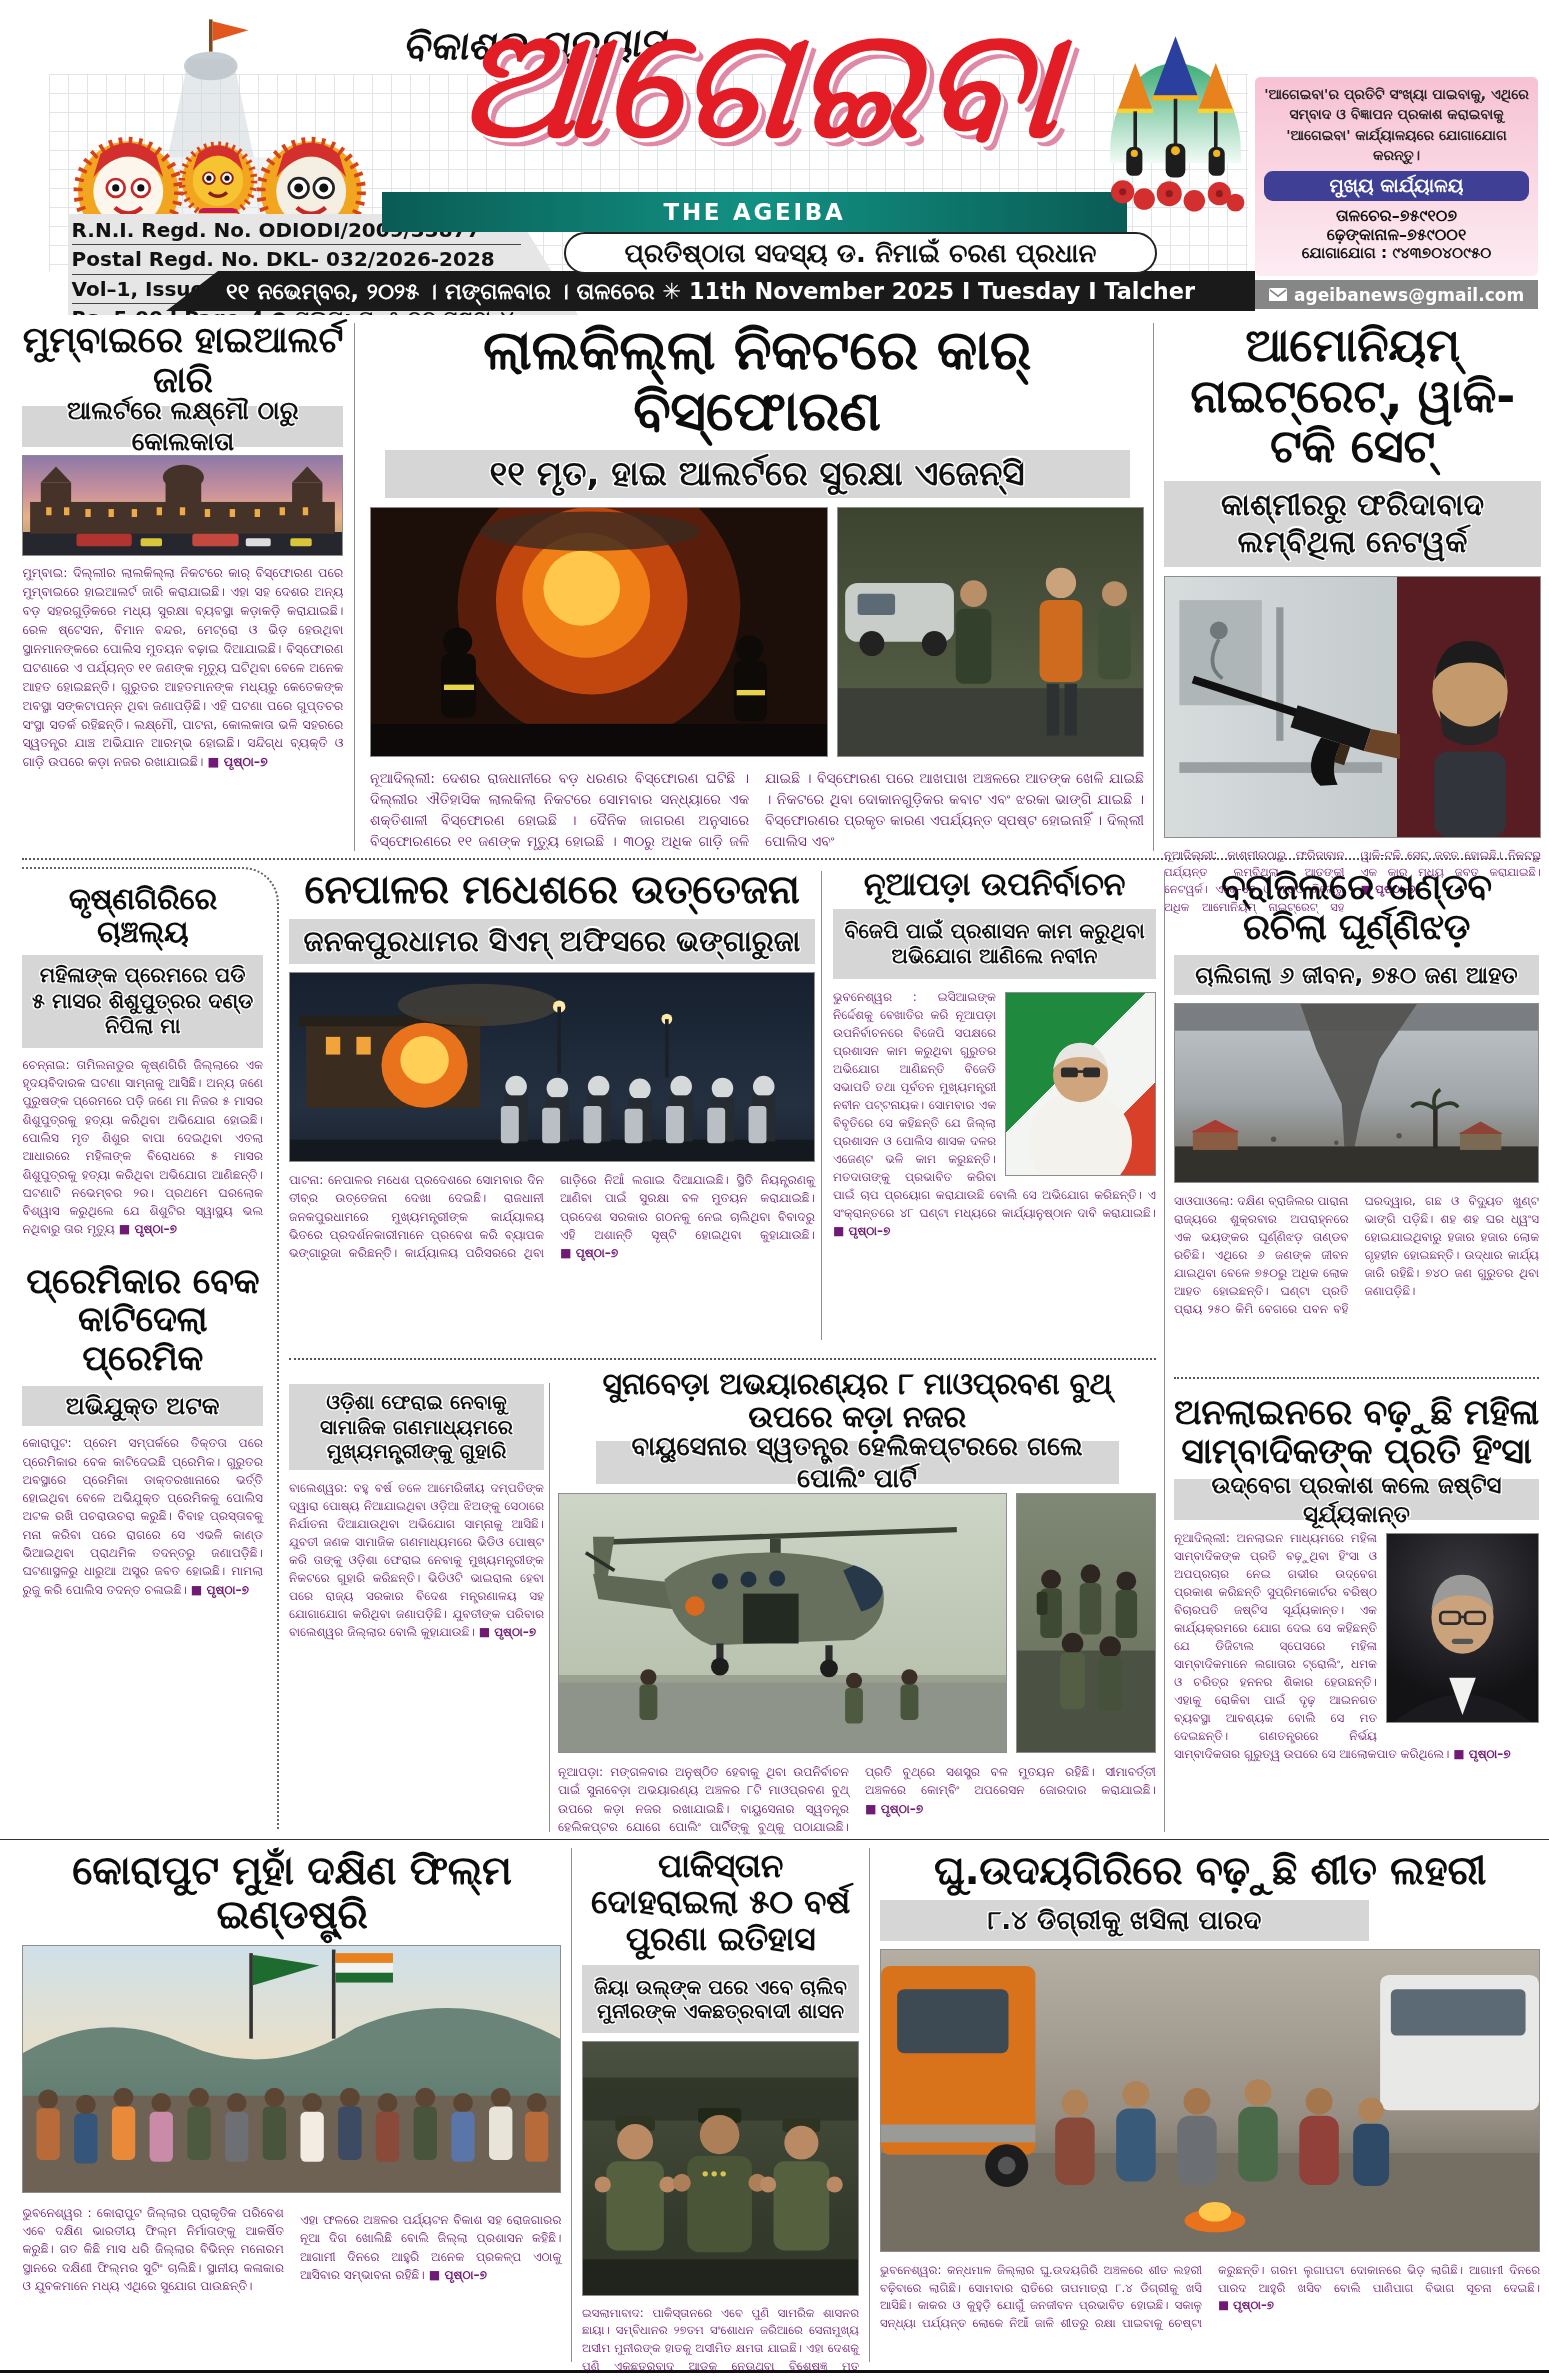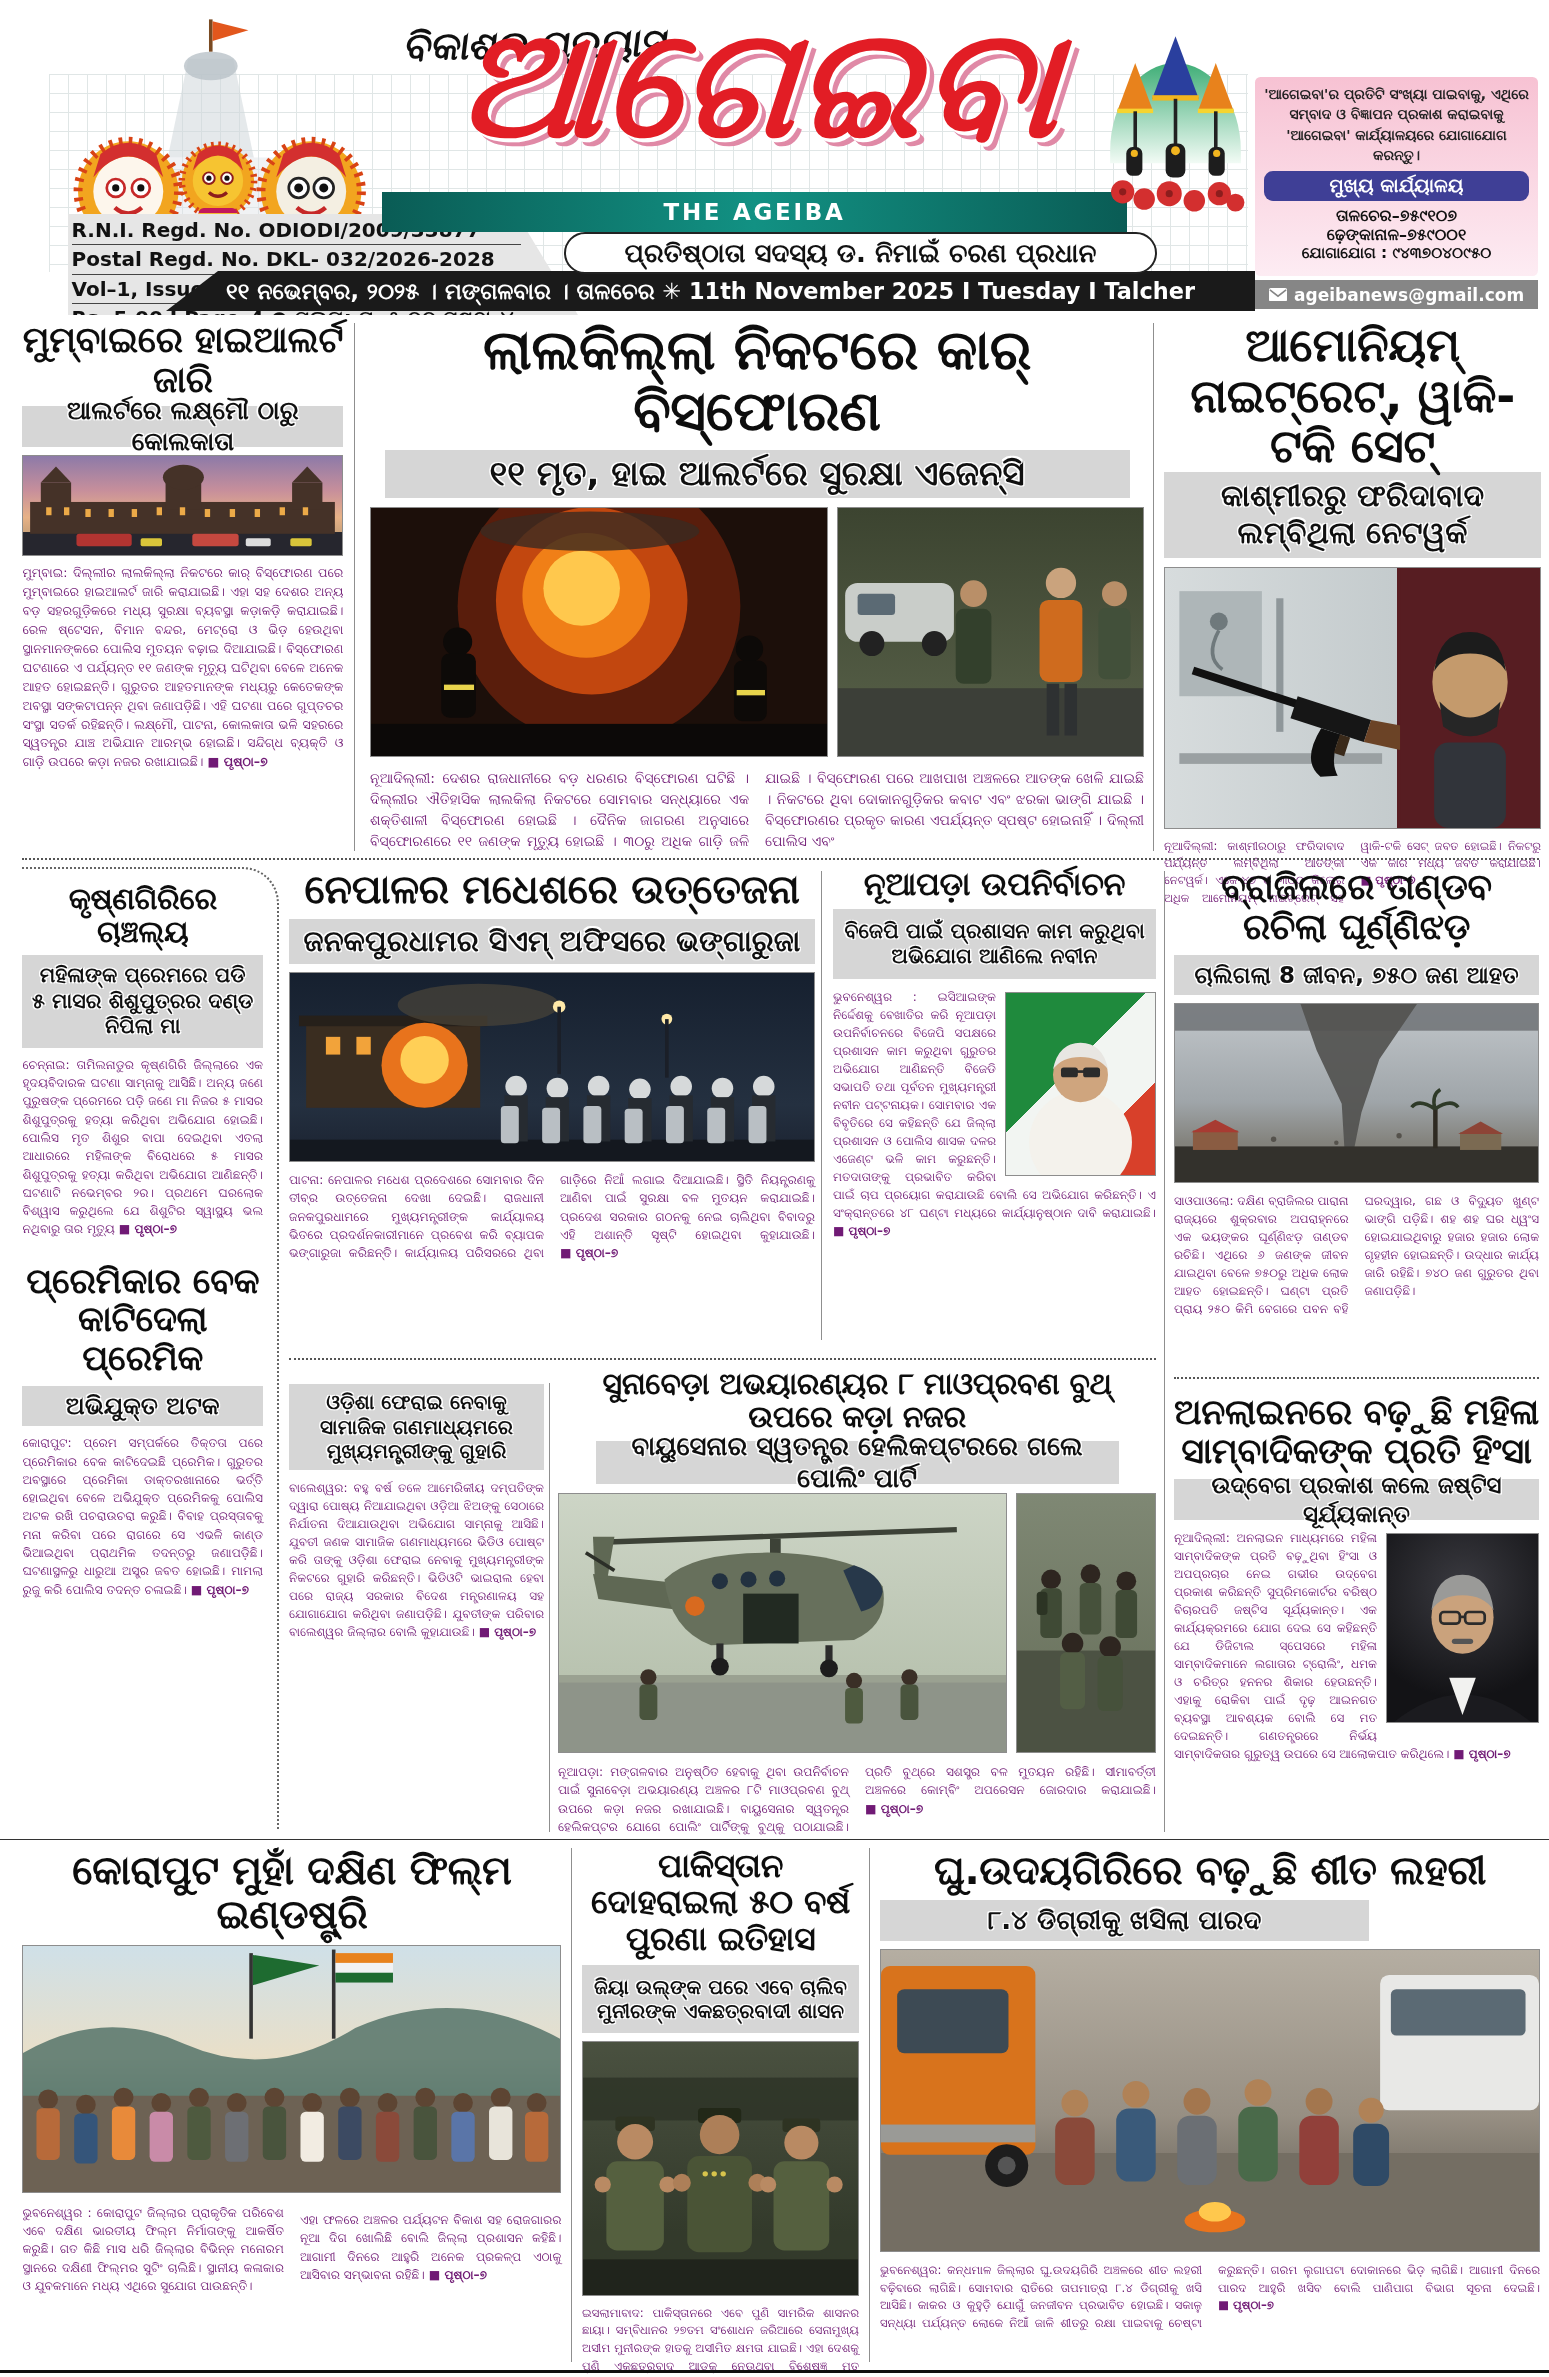--- a/index.html
+++ b/index.html
@@ -251,21 +251,21 @@
         </svg>
       </div>
     </div>
     <p class="bd c2" style="margin-top:10.8px;font-size:14px;">
       <span>ନୂଆଦିଲ୍ଲୀ: ଦେଶର ରାଜଧାନୀରେ ବଡ଼ ଧରଣର ବିସ୍ଫୋରଣ ଘଟିଛି । ଦିଲ୍ଲୀର ଐତିହାସିକ ଲାଲକିଲା ନିକଟରେ ସୋମବାର ସନ୍ଧ୍ୟାରେ ଏକ ଶକ୍ତିଶାଳୀ ବିସ୍ଫୋରଣ ହୋଇଛି । ଦୈନିକ ଜାଗରଣ ଅନୁସାରେ ବିସ୍ଫୋରଣରେ ୧୧ ଜଣଙ୍କ ମୃତ୍ୟୁ ହୋଇଛି । ୩୦ରୁ ଅଧିକ ଗାଡ଼ି ଜଳି ଯାଇଛି । ବିସ୍ଫୋରଣ ପରେ ଆଖପାଖ ଅଞ୍ଚଳରେ ଆତଙ୍କ ଖେଳି ଯାଇଛି । ନିକଟରେ ଥିବା ଦୋକାନଗୁଡ଼ିକର କବାଟ ଏବଂ ଝରକା ଭାଙ୍ଗି ଯାଇଛି । ବିସ୍ଫୋରଣର ପ୍ରକୃତ କାରଣ ଏପର୍ଯ୍ୟନ୍ତ ସ୍ପଷ୍ଟ ହୋଇନାହିଁ । ଦିଲ୍ଲୀ ପୋଲିସ ଏବଂ</span>
     </p>
   </section>
 
   <section style="left:1164px;top:320px;width:377px;height:532px;">
     <h2 class="hl" style="font-size:46px;">ଆମୋନିୟମ୍ ନାଇଟ୍ରେଟ୍, ୱାକି-ଟକି ସେଟ୍</h2>
-    <div class="sub" style="min-height:86px;font-size:30px;">କାଶ୍ମୀରରୁ ଫରିଦାବାଦ ଲମ୍ବିଥିଲା ନେଟୱର୍କ</div>
+    <div class="sub" style="min-height:86px;font-size:30px;margin-top:9px;">କାଶ୍ମୀରରୁ ଫରିଦାବାଦ ଲମ୍ବିଥିଲା ନେଟୱର୍କ</div>
     <div class="ph" style="height:262px;margin-top:9px;background:linear-gradient(90deg,#d7dcdd 0%,#c4cbcd 62%,#571d22 62%);">
       <svg class="phsvg" viewBox="0 0 418 292" preserveAspectRatio="none">
         <rect x="16" y="26" width="92" height="118" fill="#aeb6b8"></rect>
         <rect x="124" y="34" width="8" height="150" fill="#8f979a"></rect>
         <rect x="16" y="208" width="226" height="12" fill="#9aa0a2"></rect>
         <circle cx="60" cy="60" r="10" fill="#6f797c"></circle>
           <path d="M60,70 q-16,30 4,44" stroke="#6f797c" stroke-width="4" fill="none"></path>
         <g transform="rotate(18 150 170)">
           <rect x="20" y="150" width="190" height="9" fill="#111"></rect>
           <rect x="140" y="146" width="86" height="26" fill="#161616"></rect>
@@ -388,21 +388,21 @@
       </div>
       <p class="bd" style="font-size:12px;">
         <span>ଭୁବନେଶ୍ୱର : ଇସିଆଇଙ୍କ ନିର୍ଦ୍ଦେଶକୁ ବେଖାତିର କରି ନୂଆପଡ଼ା ଉପନିର୍ବାଚନରେ ବିଜେପି ସପକ୍ଷରେ ପ୍ରଶାସନ କାମ କରୁଥିବା ଗୁରୁତର ଅଭିଯୋଗ ଆଣିଛନ୍ତି ବିଜେଡି ସଭାପତି ତଥା ପୂର୍ବତନ ମୁଖ୍ୟମନ୍ତ୍ରୀ ନବୀନ ପଟ୍ଟନାୟକ। ସୋମବାର ଏକ ବିବୃତିରେ ସେ କହିଛନ୍ତି ଯେ ଜିଲ୍ଲା ପ୍ରଶାସନ ଓ ପୋଲିସ ଶାସକ ଦଳର ଏଜେଣ୍ଟ ଭଳି କାମ କରୁଛନ୍ତି। ମତଦାତାଙ୍କୁ ପ୍ରଭାବିତ କରିବା ପାଇଁ ଚାପ ପ୍ରୟୋଗ କରାଯାଉଛି ବୋଲି ସେ ଅଭିଯୋଗ କରିଛନ୍ତି। ଏ ସଂକ୍ରାନ୍ତରେ ୪୮ ଘଣ୍ଟା ମଧ୍ୟରେ କାର୍ଯ୍ୟାନୁଷ୍ଠାନ ଦାବି କରାଯାଇଛି।</span>
         <span class="pref">■ ପୃଷ୍ଠା–୭</span>
       </p>
     </div>
   </section>
 
   <section style="left:1174px;top:867px;width:365px;height:485px;">
     <h2 class="hl" style="font-size:36px;">ବ୍ରାଜିଲରେ ତାଣ୍ଡବ ରଚିଲା ଘୂର୍ଣ୍ଣିଝଡ଼</h2>
-    <div class="sub" style="height:40px;font-size:23px;margin-top:9px;">ଚାଲିଗଲା 8 ଜୀବନ, ୭୫୦ ଜଣ ଆହତ</div>
+    <div class="sub" style="height:40px;font-size:23px;margin-top:9px;">ଚାଲିଗଲା ୬ ଜୀବନ, ୭୫୦ ଜଣ ଆହତ</div>
     <div class="ph" style="height:180px;margin-top:8px;background:linear-gradient(180deg,#c2c7cb 0%,#9fa5a9 55%,#83827c 78%);">
       <svg class="phsvg" viewBox="0 0 405 200" preserveAspectRatio="none">
         <rect x="0" y="0" width="405" height="30" fill="#6f7276" opacity="0.85"></rect>
         <path d="M140,0 L270,0 L228,62 L208,122 L200,162 L189,162 L186,112 L158,52 Z" fill="#535250" opacity="0.92"></path>
         <rect x="0" y="160" width="405" height="40" fill="#33312c"></rect>
         <rect x="20" y="142" width="50" height="22" fill="#8a5c42"></rect>
           <polygon points="18,144 45,130 72,144" fill="#a83b32"></polygon>
         <rect x="318" y="144" width="46" height="20" fill="#7b6a52"></rect>
           <polygon points="316,146 341,132 366,146" fill="#8d4436"></polygon>
         <rect x="288" y="118" width="5" height="44" fill="#2e2a22"></rect>

